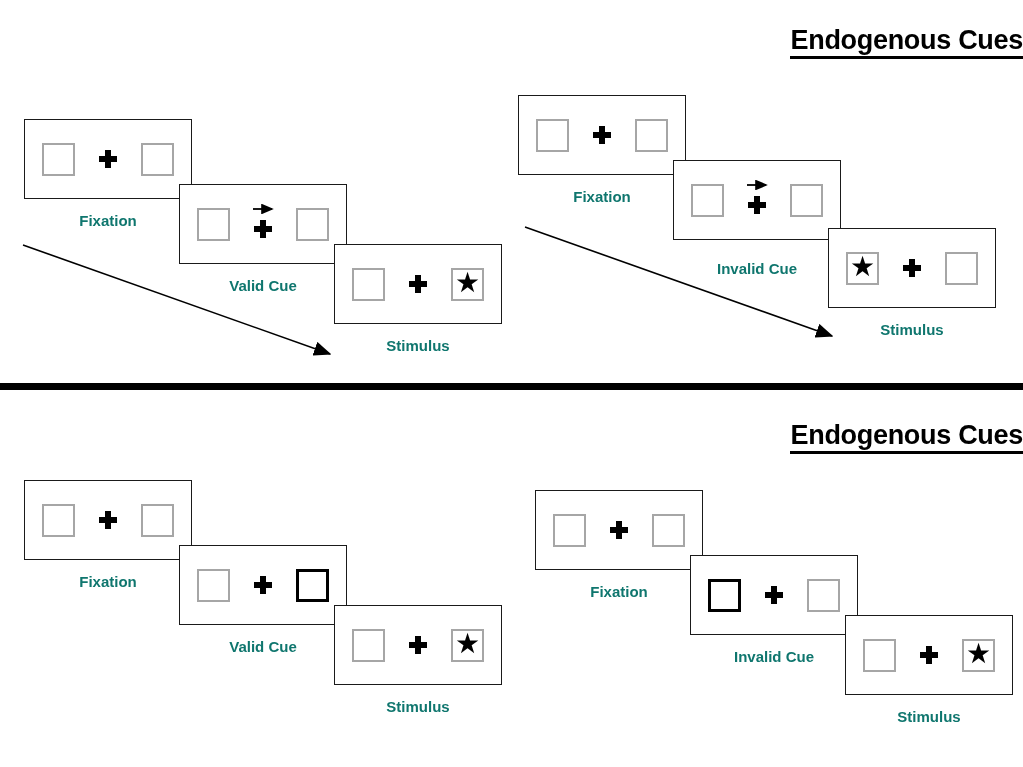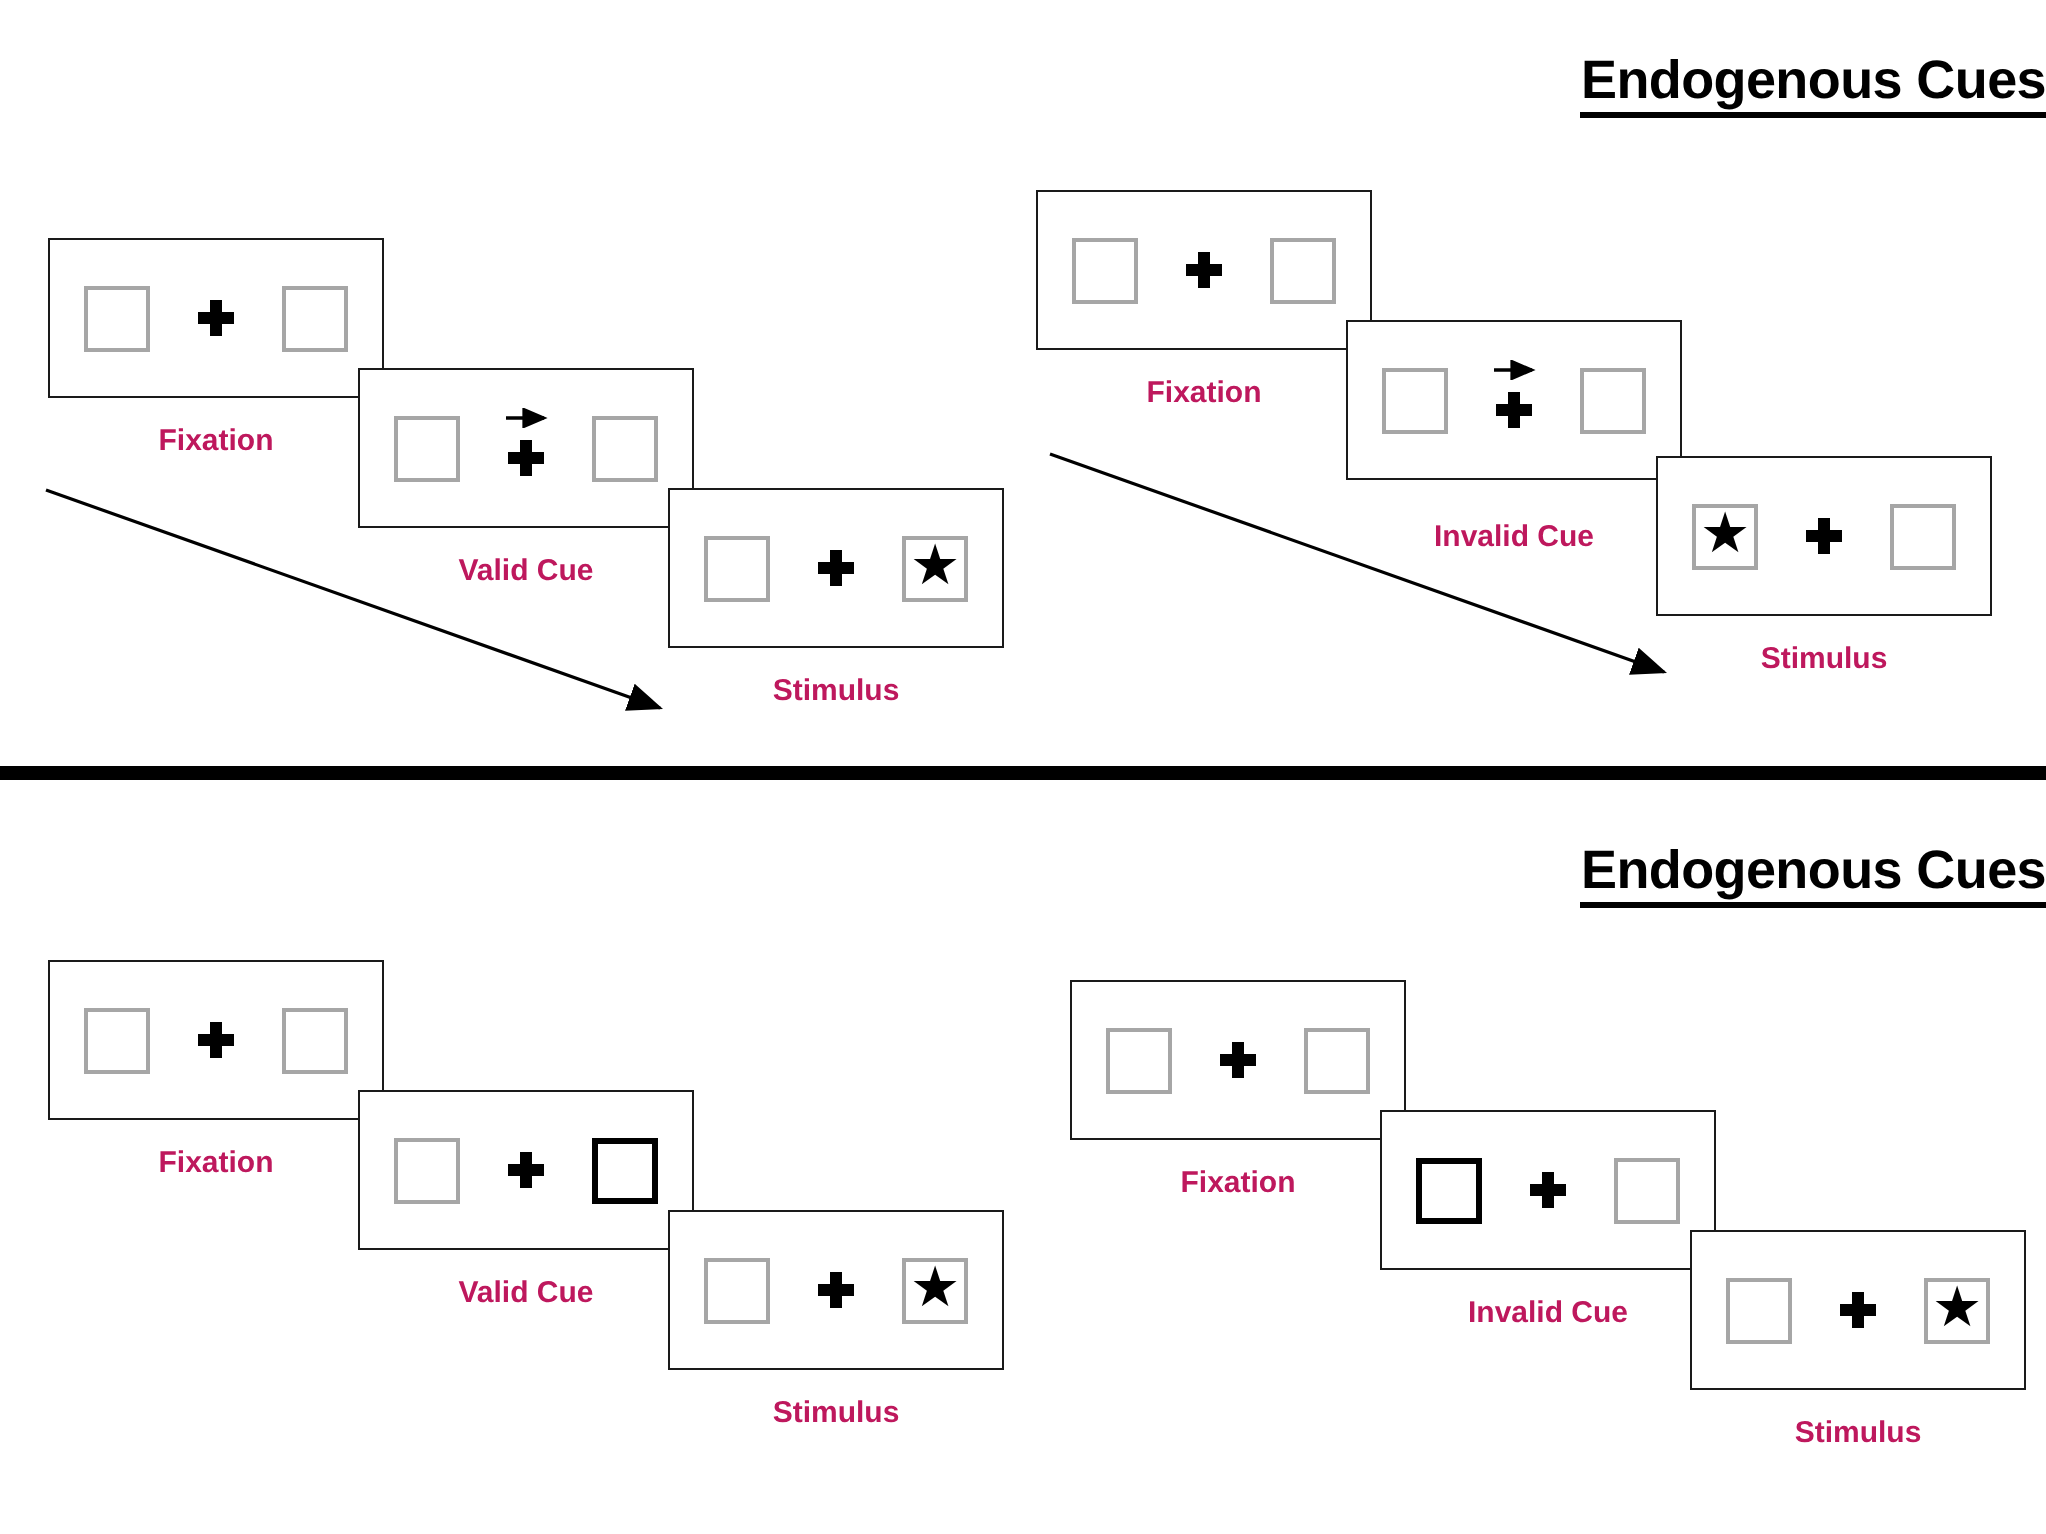--- a/index.html
+++ b/index.html
@@ -134,21 +134,21 @@
     width: 26px;
     height: 10px;
   }
 
   .panel-label {
     position: absolute;
     text-align: center;
     font-size: 15px;
     font-weight: bold;
     white-space: nowrap;
-    color: #be185d;
+    color: #0f766e;
   }
 
   .seq-arrow {
     position: absolute;
   }
 </style>
 </head>
 <body>
 
 <div class="section" id="section-endogenous">

